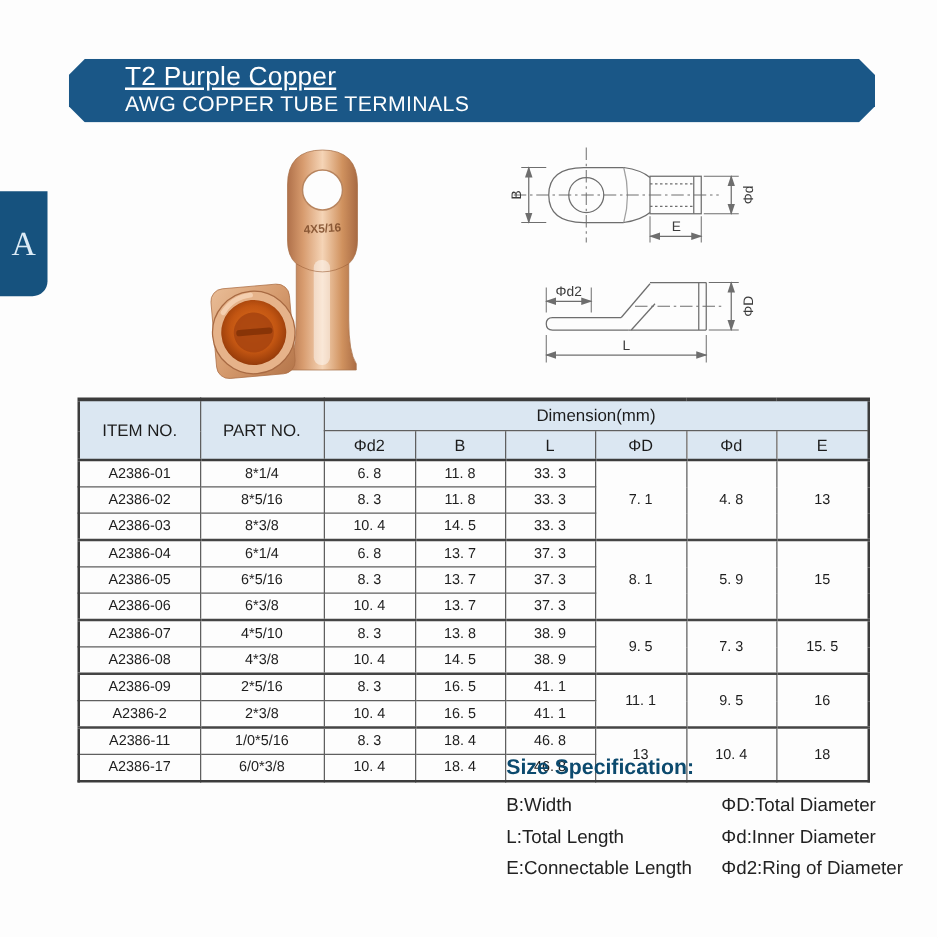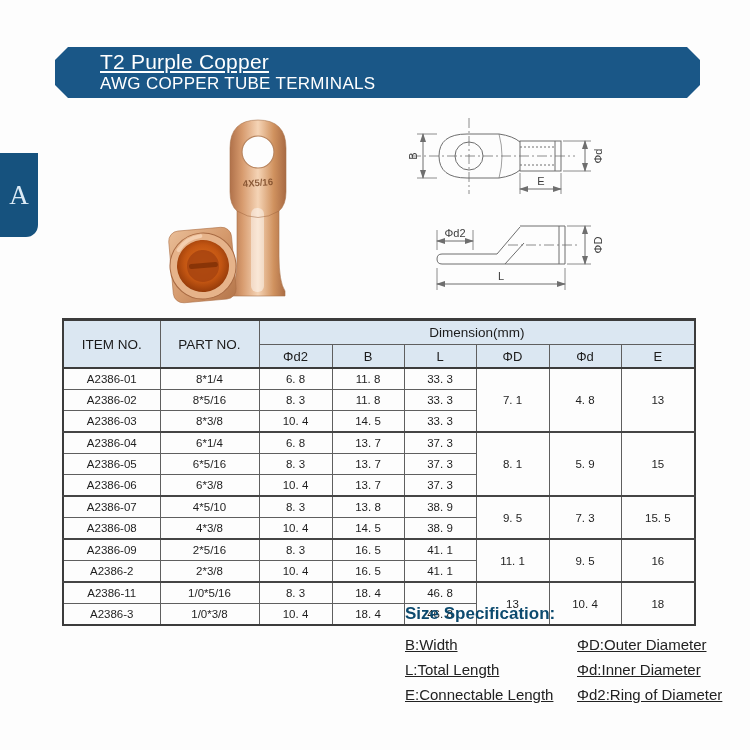--- a/index.html
+++ b/index.html
@@ -36,21 +36,21 @@
   .hrow1 th{height:21px;font-size:13.5px;}
   .hrow2 th{height:20px;border-bottom:2px solid #3c3c3c;}
   thead th[rowspan]{border-bottom:2px solid #3c3c3c;}
   tbody td{height:18px;font-size:11.5px;color:#1e1e1e;}
   tbody tr.group-start td{border-top:2px solid #454545;}
 
   
   .sizespec{position:absolute;left:405px;top:604px;width:330px;}
   .sizespec h3{margin:0 0 12px 0;font-size:17px;font-weight:bold;color:#0c4a6e;}
   .spec-grid{display:grid;grid-template-columns:172px auto;row-gap:8px;
-             font-size:15px;color:#222;text-decoration:underline;}
+             font-size:15px;color:#222;}
 </style>
 </head>
 <body>
 
 <div id="page">
 
   <div class="banner">
     <div class="sub">T2 Purple Copper</div>
     <div class="ttl">AWG COPPER TUBE TERMINALS</div>
   </div>
@@ -278,35 +278,35 @@
             <td>A2386-11</td>
             <td>1/0*5/16</td>
             <td>8. 3</td>
             <td>18. 4</td>
             <td>46. 8</td>
             <td rowspan="2">13</td>
             <td rowspan="2">10. 4</td>
             <td rowspan="2">18</td>
           </tr>
           <tr>
-            <td>A2386-3</td>
-            <td>1/0*3/8</td>
+            <td>A2386-17</td>
+            <td>6/0*3/8</td>
             <td>10. 4</td>
             <td>18. 4</td>
             <td>46. 8</td>
           </tr>
         </tbody>
     </table>
   </div>
 
   <div class="sizespec">
     <h3>Size Specification:</h3>
     <div class="spec-grid">
       <span>B:Width</span>
-      <span>ΦD:Outer Diameter</span>
+      <span>ΦD:Total Diameter</span>
       <span>L:Total Length</span>
       <span>Φd:Inner Diameter</span>
       <span>E:Connectable Length</span>
       <span>Φd2:Ring of Diameter</span>
     </div>
   </div>
 
 </div>
 
 </body></html>

